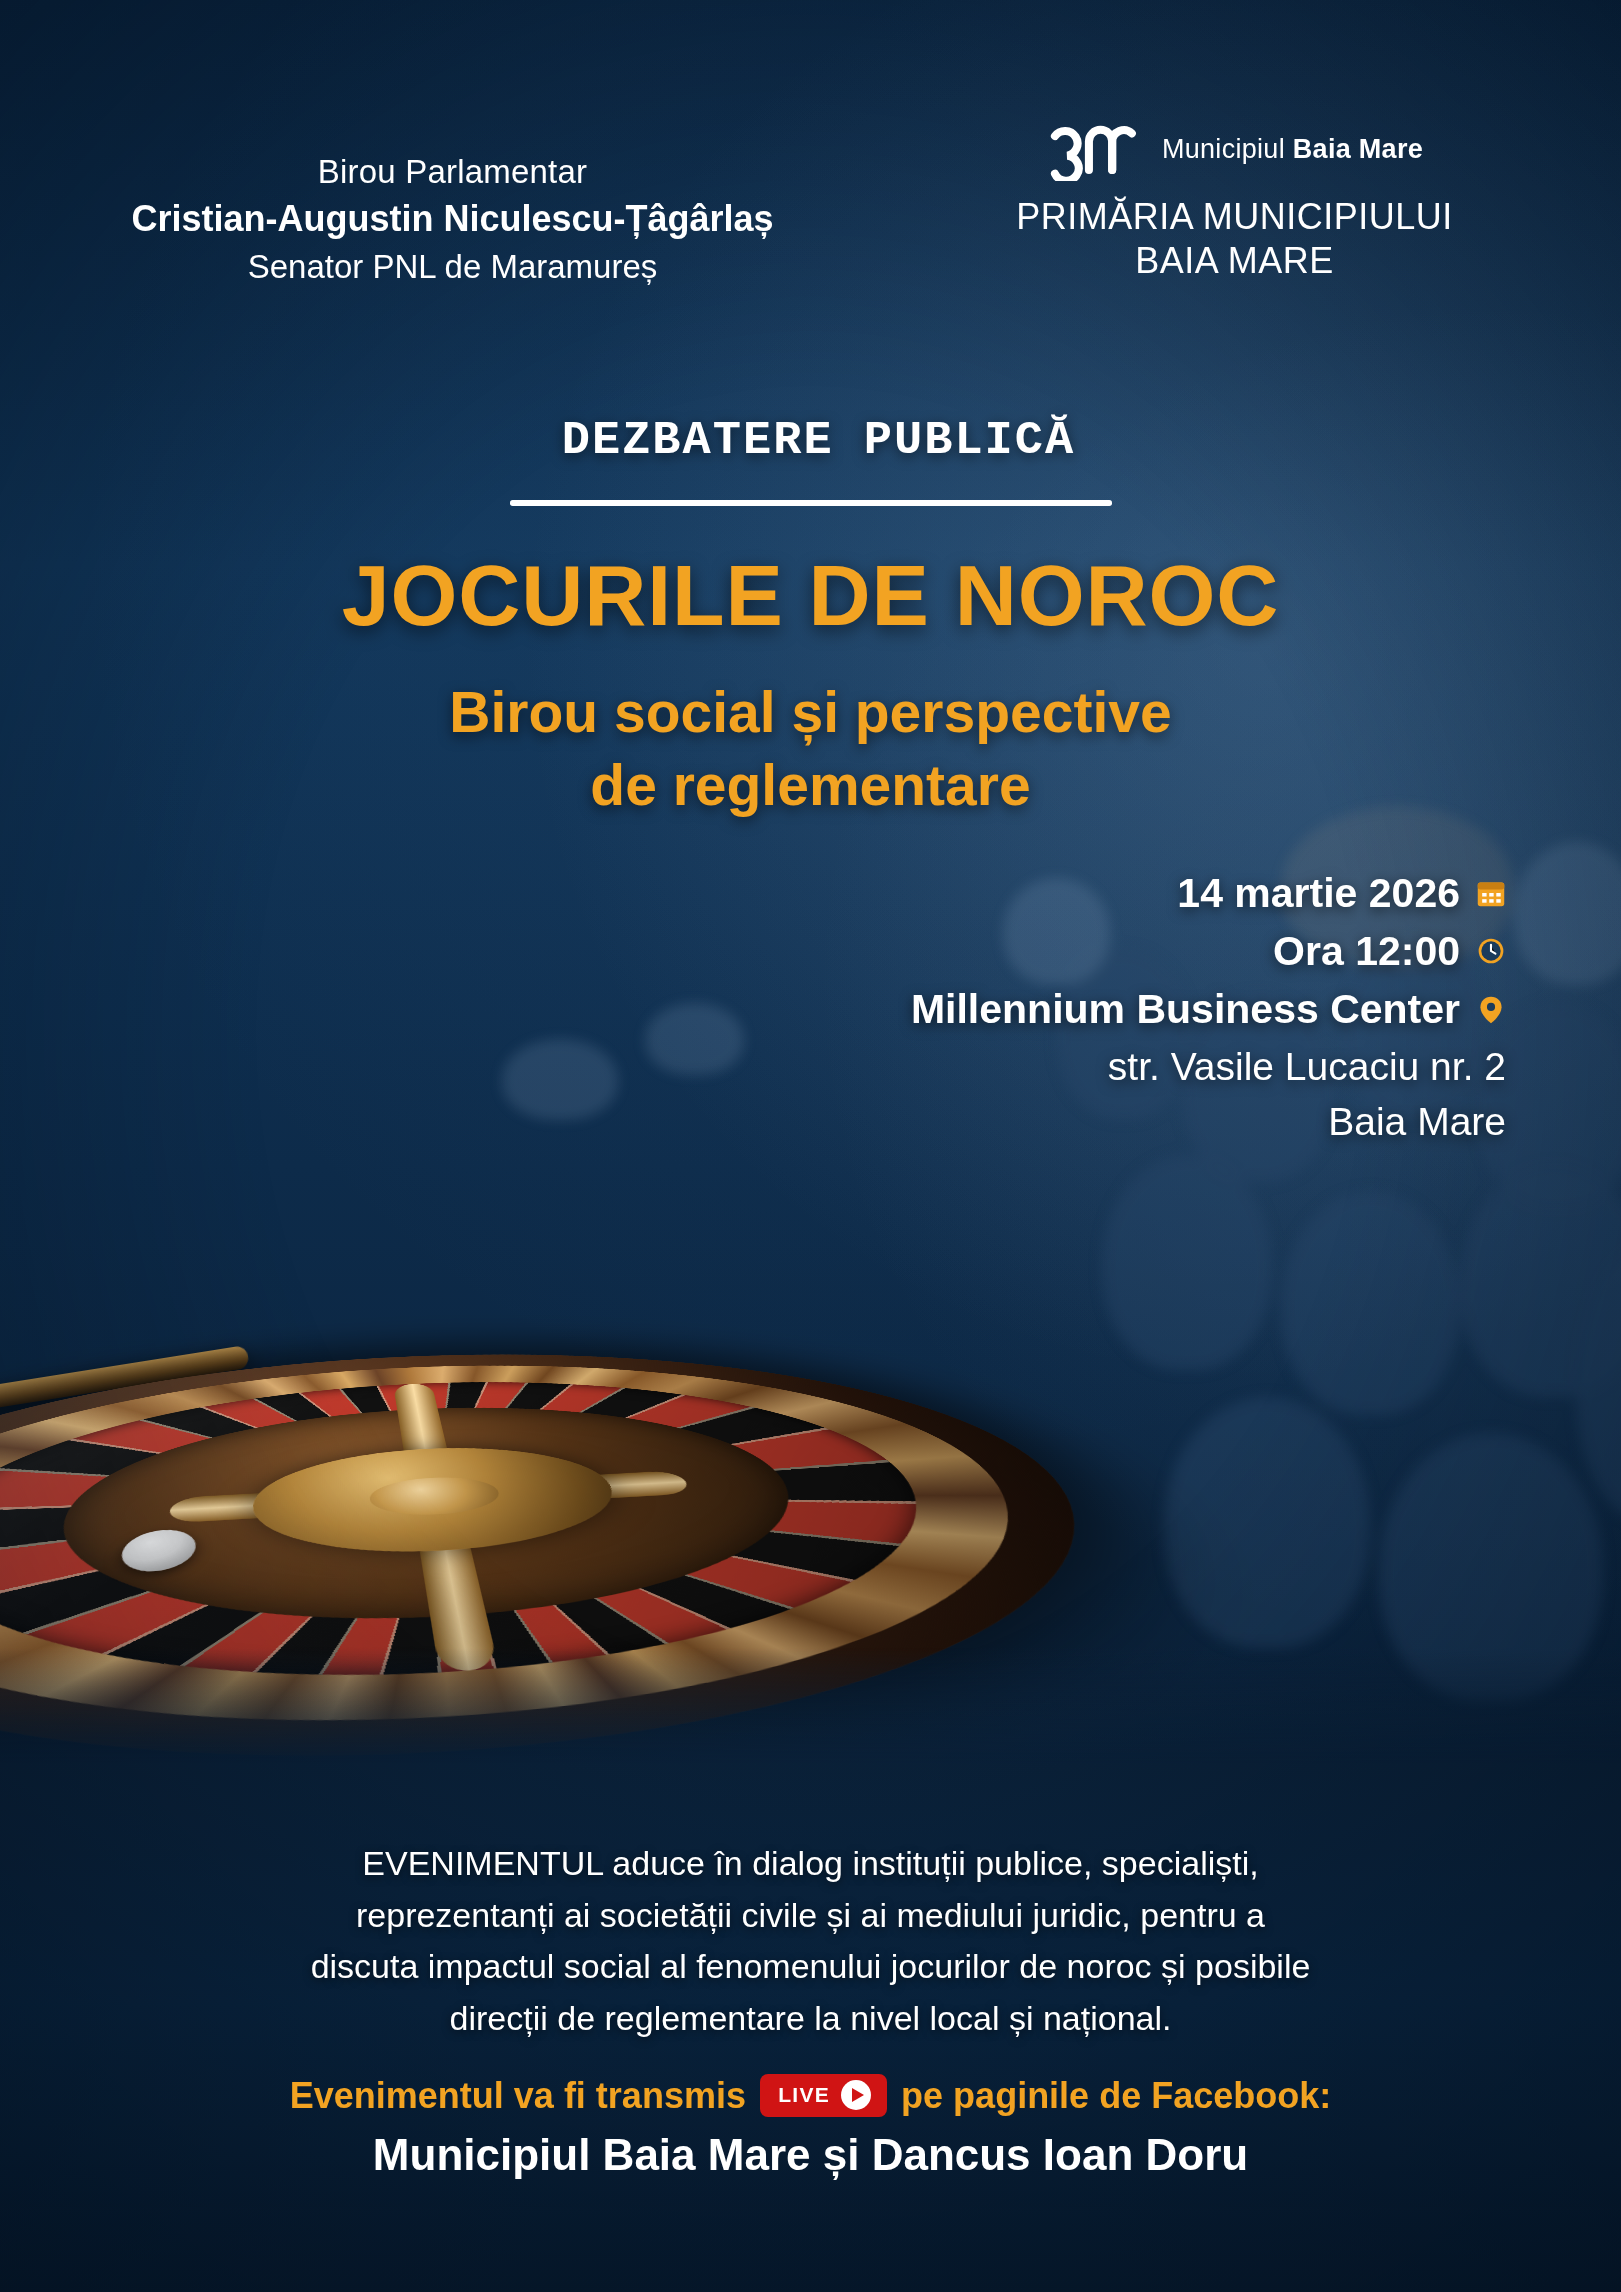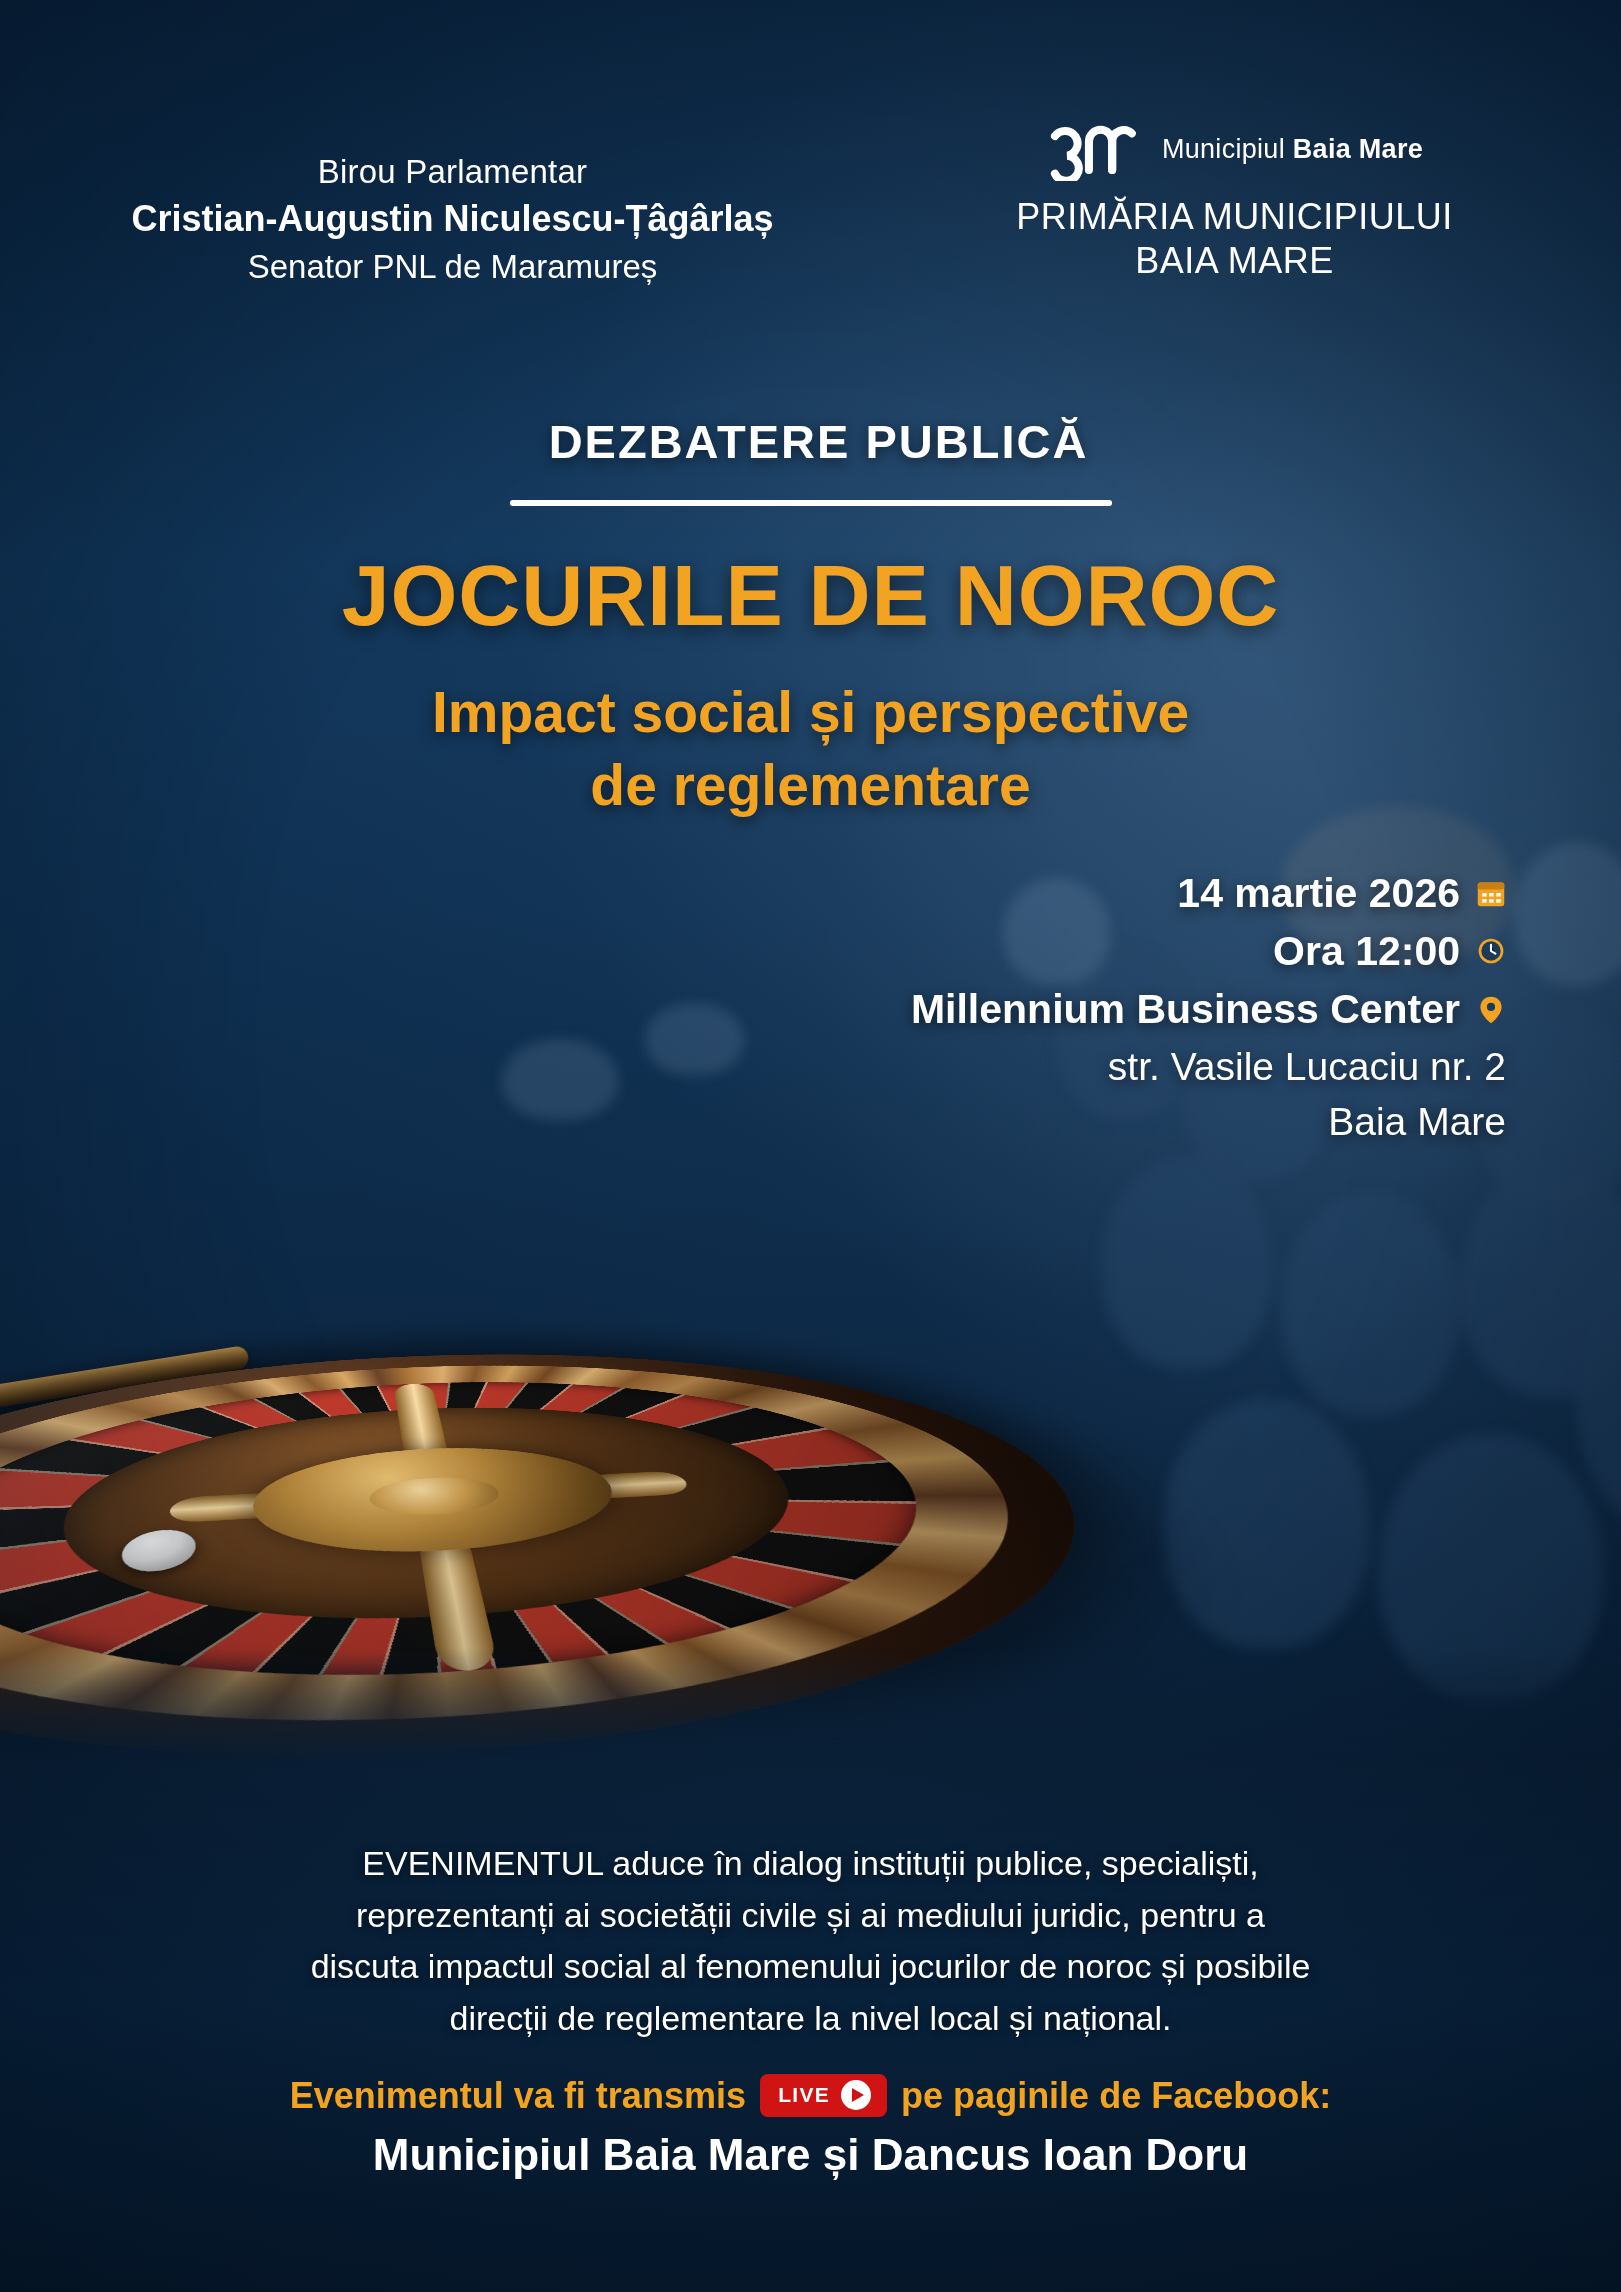--- a/index.html
+++ b/index.html
@@ -189,20 +189,21 @@
 
   .kicker {
     position: absolute;
     top: 414px; left: 16px; right: 0;
     text-align: center;
     color: #ffffff;
     font-size: 47px;
     font-weight: 700;
     letter-spacing: 2px;
     text-shadow: 0 2.7px 12.5px rgba(0,0,0,0.55);
+    font-family: Liberation Mono, monospace;
   }
   .rule {
     position: absolute;
     top: 500px;
     left: 50%;
     transform: translateX(-50%);
     width: 602px;
     height: 6.3px;
     background: #ffffff;
     border-radius: 2.7px;
@@ -376,21 +377,21 @@
           <div>BAIA MARE</div>
         </div>
       </div>
 
     </div>
 
     <div class="kicker">DEZBATERE PUBLICĂ</div>
     <div class="rule"></div>
     <div class="title">JOCURILE DE NOROC</div>
     <div class="subtitle">
-      <div>Impact social și perspective</div>
+      <div>Birou social și perspective</div>
       <div>de reglementare</div>
     </div>
 
     <div class="details">
       <div class="d-row">
         <span class="d-strong">14 martie 2026</span>
         <span class="d-icon">
           <svg viewBox="0 0 34 34" width="30" height="30">
             <rect x="2" y="5" width="30" height="27" rx="3" fill="#f2a322"></rect>
             <rect x="2" y="5" width="30" height="8" rx="3" fill="#c97f12"></rect>

